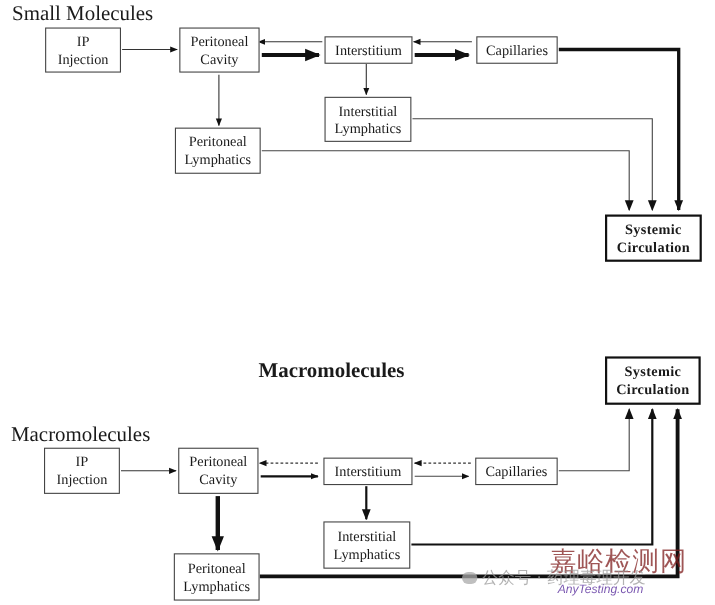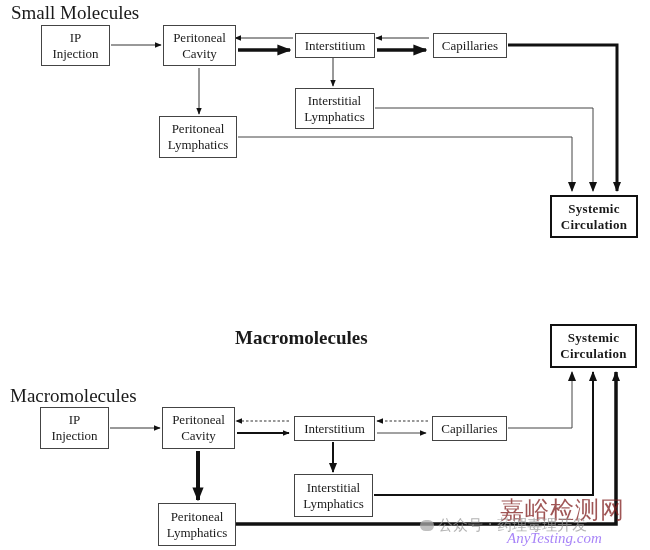--- a/index.html
+++ b/index.html
@@ -127,13 +127,13 @@
   <div>
       <span>Systemic</span>
       <span>Circulation</span>
     </div>
 </div>
 
 <div class="watermark" style="left:500px; top:494px; font-size:24px; font-family:'DejaVu Sans', sans-serif; letter-spacing:1px;">嘉峪检测网</div>
 <div class="watermark" style="left:420px; top:516px; font-size:15px; font-family:'DejaVu Sans', sans-serif; color:#999;">
   <span style="display:inline-block; width:14px; height:11px; background:#aaa; border-radius:7px; vertical-align:middle; margin-right:4px;"></span><span>公众号 · 药理毒理开发</span>
 </div>
-<div class="watermark" style="left:507px; top:530px; font-size:15px; font-style:italic; font-family:Liberation Serif, serif; color:#8b5cf6;">AnyTesting.com</div>
+<div class="watermark" style="left:507px; top:530px; font-size:11px; font-style:italic; font-family:Liberation Sans, sans-serif; color:#4c1d95;">AnyTesting.com</div>
 
 </body></html>

